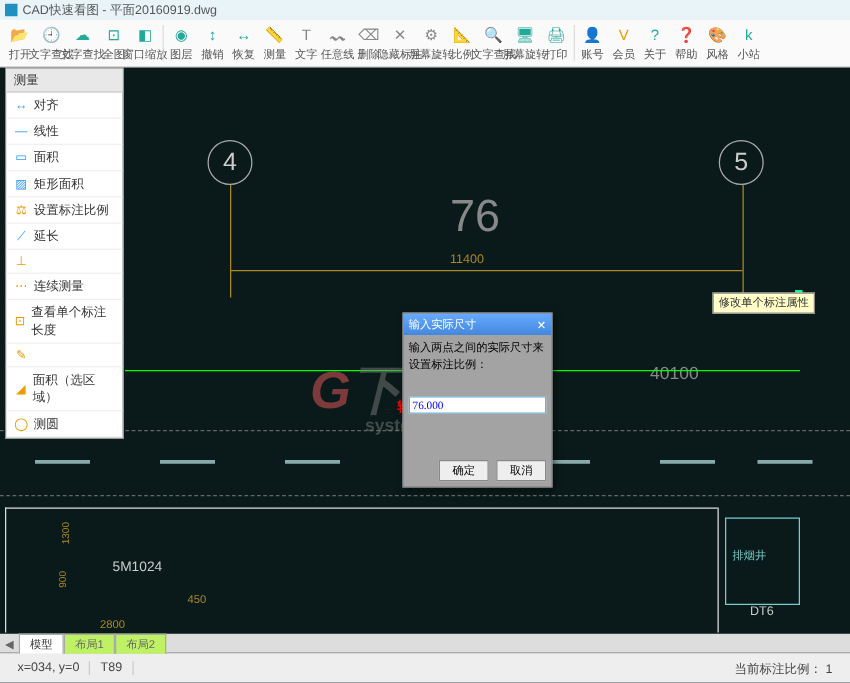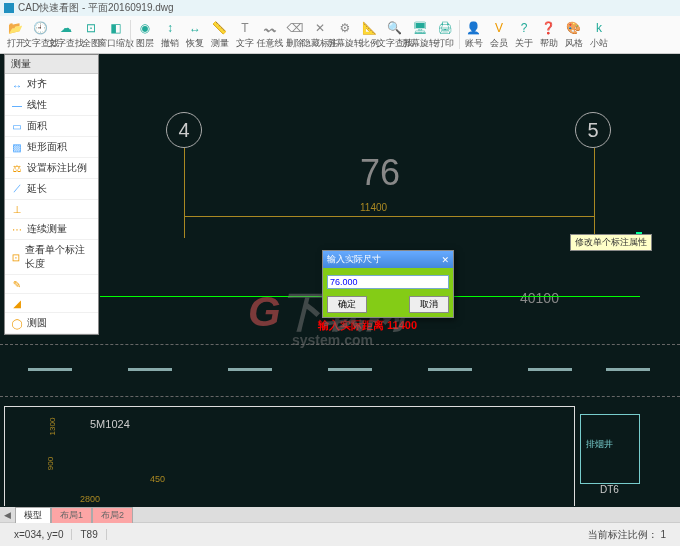--- a/index.html
+++ b/index.html
@@ -19,33 +19,33 @@
 .canvas { position: absolute; inset: 0; }
 .bubble { position: absolute; width: 36px; height: 36px; border: 1px solid #aaa; border-radius: 50%; display: flex; align-items: center; justify-content: center; color: #ccc; font-size: 20px; }
 .dim-text { position: absolute; color: #888; font-size: 36px; }
 .dim-val { position: absolute; color: #a82; font-size: 10px; }
 .dim-line { position: absolute; height: 1px; background: #a82; }
 .dim-line2 { position: absolute; width: 1px; background: #a82; }
 .green-line { position: absolute; background: #0f0; height: 1px; }
 .dash-line { position: absolute; border-top: 1px dashed #666; }
 .seg { position: absolute; background: #8aa; height: 3px; }
 .wall { position: absolute; background: #ddd; }
-.dialog { position: absolute; top: 196px; left: 322px; width: 132px; background: #84cc16; border: 1px solid #888; box-shadow: 2px 2px 6px rgba(0,0,0,0.5); z-index: 10; }
+.dialog { position: absolute; top: 196px; left: 322px; width: 120px; background: #a3a3a3; border: 1px solid #888; box-shadow: 2px 2px 6px rgba(0,0,0,0.5); z-index: 10; }
 .dlg-title { background: linear-gradient(#6af,#48d); color: #fff; padding: 2px 4px; font-size: 9px; display: flex; align-items: center; justify-content: space-between; }
 .dlg-body { padding: 4px; font-size: 9px; }
-.dlg-input { width: 100%; border: 1px solid #7ac; padding: 1px 2px; margin: 3px 0; font-size: 9px; color: #00f; }
-.dlg-btns { display: flex; justify-content: space-between; gap: 22px; margin-top: 4px; }
+.dlg-input { width: 100%; border: 1px solid #7ac; padding: 1px 2px; margin: 19px 0; font-size: 9px; color: #00f; font-family: Liberation Serif, serif; }
+.dlg-btns { display: flex; justify-content: flex-end; gap: 6px; margin-top: 18px; }
 .dlg-btn { padding: 1px 10px; font-size: 9px; background: #eee; border: 1px solid #888; cursor: pointer; }
 .anno { position: absolute; color: #f00; font-size: 10px; }
 .tooltip { position: absolute; background: #ffffc8; border: 1px solid #888; padding: 1px 4px; font-size: 9px; color: #333; }
 .watermark { position: absolute; top: 230px; left: 248px; color: rgba(120,120,120,0.5); font-size: 42px; font-weight: bold; font-style: italic; pointer-events: none; }
 .watermark small { display: block; font-size: 14px; font-style: normal; margin-top: -8px; margin-left: 44px; }
 .tabs { position: absolute; bottom: 0; left: 0; right: 0; height: 15px; background: #ddd; display: flex; align-items: center; font-size: 9px; }
 .tab { padding: 1px 8px; background: #fff; border: 1px solid #aaa; border-bottom: none; color: #333; cursor: pointer; }
-.tab.inactive { background: #fca5a5; color: #666; }
+.tab.inactive { background: #bef264; color: #666; }
 .statusbar { height: 24px; background: #eee; border-top: 1px solid #ccc; display: flex; align-items: center; padding: 0 6px; font-size: 10px; color: #444; }
 .sb-cell { padding: 0 8px; border-right: 1px solid #ccc; }
 .sb-flex { flex: 1; }
 .arrow-red { position: absolute; color: #f00; font-size: 24px; transform: rotate(-30deg); }
 </style>
 </head>
 <body>
 
 <div class="titlebar">
   <span class="icon"></span>
@@ -170,21 +170,21 @@
     <div class="seg" style="top:314px;left:28px;width:44px"></div>
     <div class="seg" style="top:314px;left:128px;width:44px"></div>
     <div class="seg" style="top:314px;left:228px;width:44px"></div>
     <div class="seg" style="top:314px;left:328px;width:44px"></div>
     <div class="seg" style="top:314px;left:428px;width:44px"></div>
     <div class="seg" style="top:314px;left:528px;width:44px"></div>
     <div class="seg" style="top:314px;left:606px;width:44px"></div>
     <div class="wall" style="top:352px;left:4px;width:570px;height:1px"></div>
     <div class="wall" style="top:352px;left:4px;width:1px;height:100px"></div>
     <div class="wall" style="top:352px;left:574px;width:1px;height:100px"></div>
-    <div style="position:absolute;top:364px;left:90px;color:#ccc;font-size:11px">5M1024</div>
+    <div style="position:absolute;top:394px;left:90px;color:#ccc;font-size:11px">5M1024</div>
     <div style="position:absolute;top:405px;left:44px;color:#a82;font-size:8px;transform:rotate(-90deg)">900</div>
     <div style="position:absolute;top:368px;left:44px;color:#a82;font-size:8px;transform:rotate(-90deg)">1300</div>
     <div style="position:absolute;top:440px;left:80px;color:#a82;font-size:9px">2800</div>
     <div style="position:absolute;top:420px;left:150px;color:#a82;font-size:9px">450</div>
     <div style="position:absolute;top:430px;left:600px;color:#ccc;font-size:10px">DT6</div>
     <div style="position:absolute;top:384px;left:586px;color:#7cc;font-size:9px">排烟井</div>
     <div style="position:absolute;top:360px;left:580px;width:60px;height:70px;border:1px solid #7cc"></div>
     <div style="position:absolute;top:178px;left:636px;width:6px;height:6px;background:#0f9"></div>
   </div>
 
@@ -224,36 +224,38 @@
         </div>
         <div class="dd-item">
           <span class="dd-ico" style="color:#e90">⊡</span>
           <span>查看单个标注长度</span>
         </div>
         <div class="dd-item">
           <span class="dd-ico" style="color:#e90">✎</span>
         </div>
         <div class="dd-item">
           <span class="dd-ico" style="color:#e90">◢</span>
+          <span>面积（选区域）</span>
         </div>
         <div class="dd-item">
           <span class="dd-ico" style="color:#e90">◯</span>
           <span>测圆</span>
         </div>
       </div>
   </div>
 
   <div class="tooltip" style="top:180px;left:570px">修改单个标注属性</div>
 
   <div class="dialog">
     <div class="dlg-title">
       <span>输入实际尺寸</span>
       <span style="cursor:pointer">✕</span>
     </div>
     <div class="dlg-body">
+      <div>输入两点之间的实际尺寸来设置标注比例：</div>
       <input class="dlg-input" value="76.000" style="">
       <div class="dlg-btns">
         <button class="dlg-btn">确定</button>
         <button class="dlg-btn">取消</button>
       </div>
     </div>
   </div>
 
   <div class="arrow-red" style="top:240px;left:336px">↖</div>
   <div class="anno" style="top:264px;left:318px;font-size:11px;font-weight:bold">输入实际距离 11400</div>

